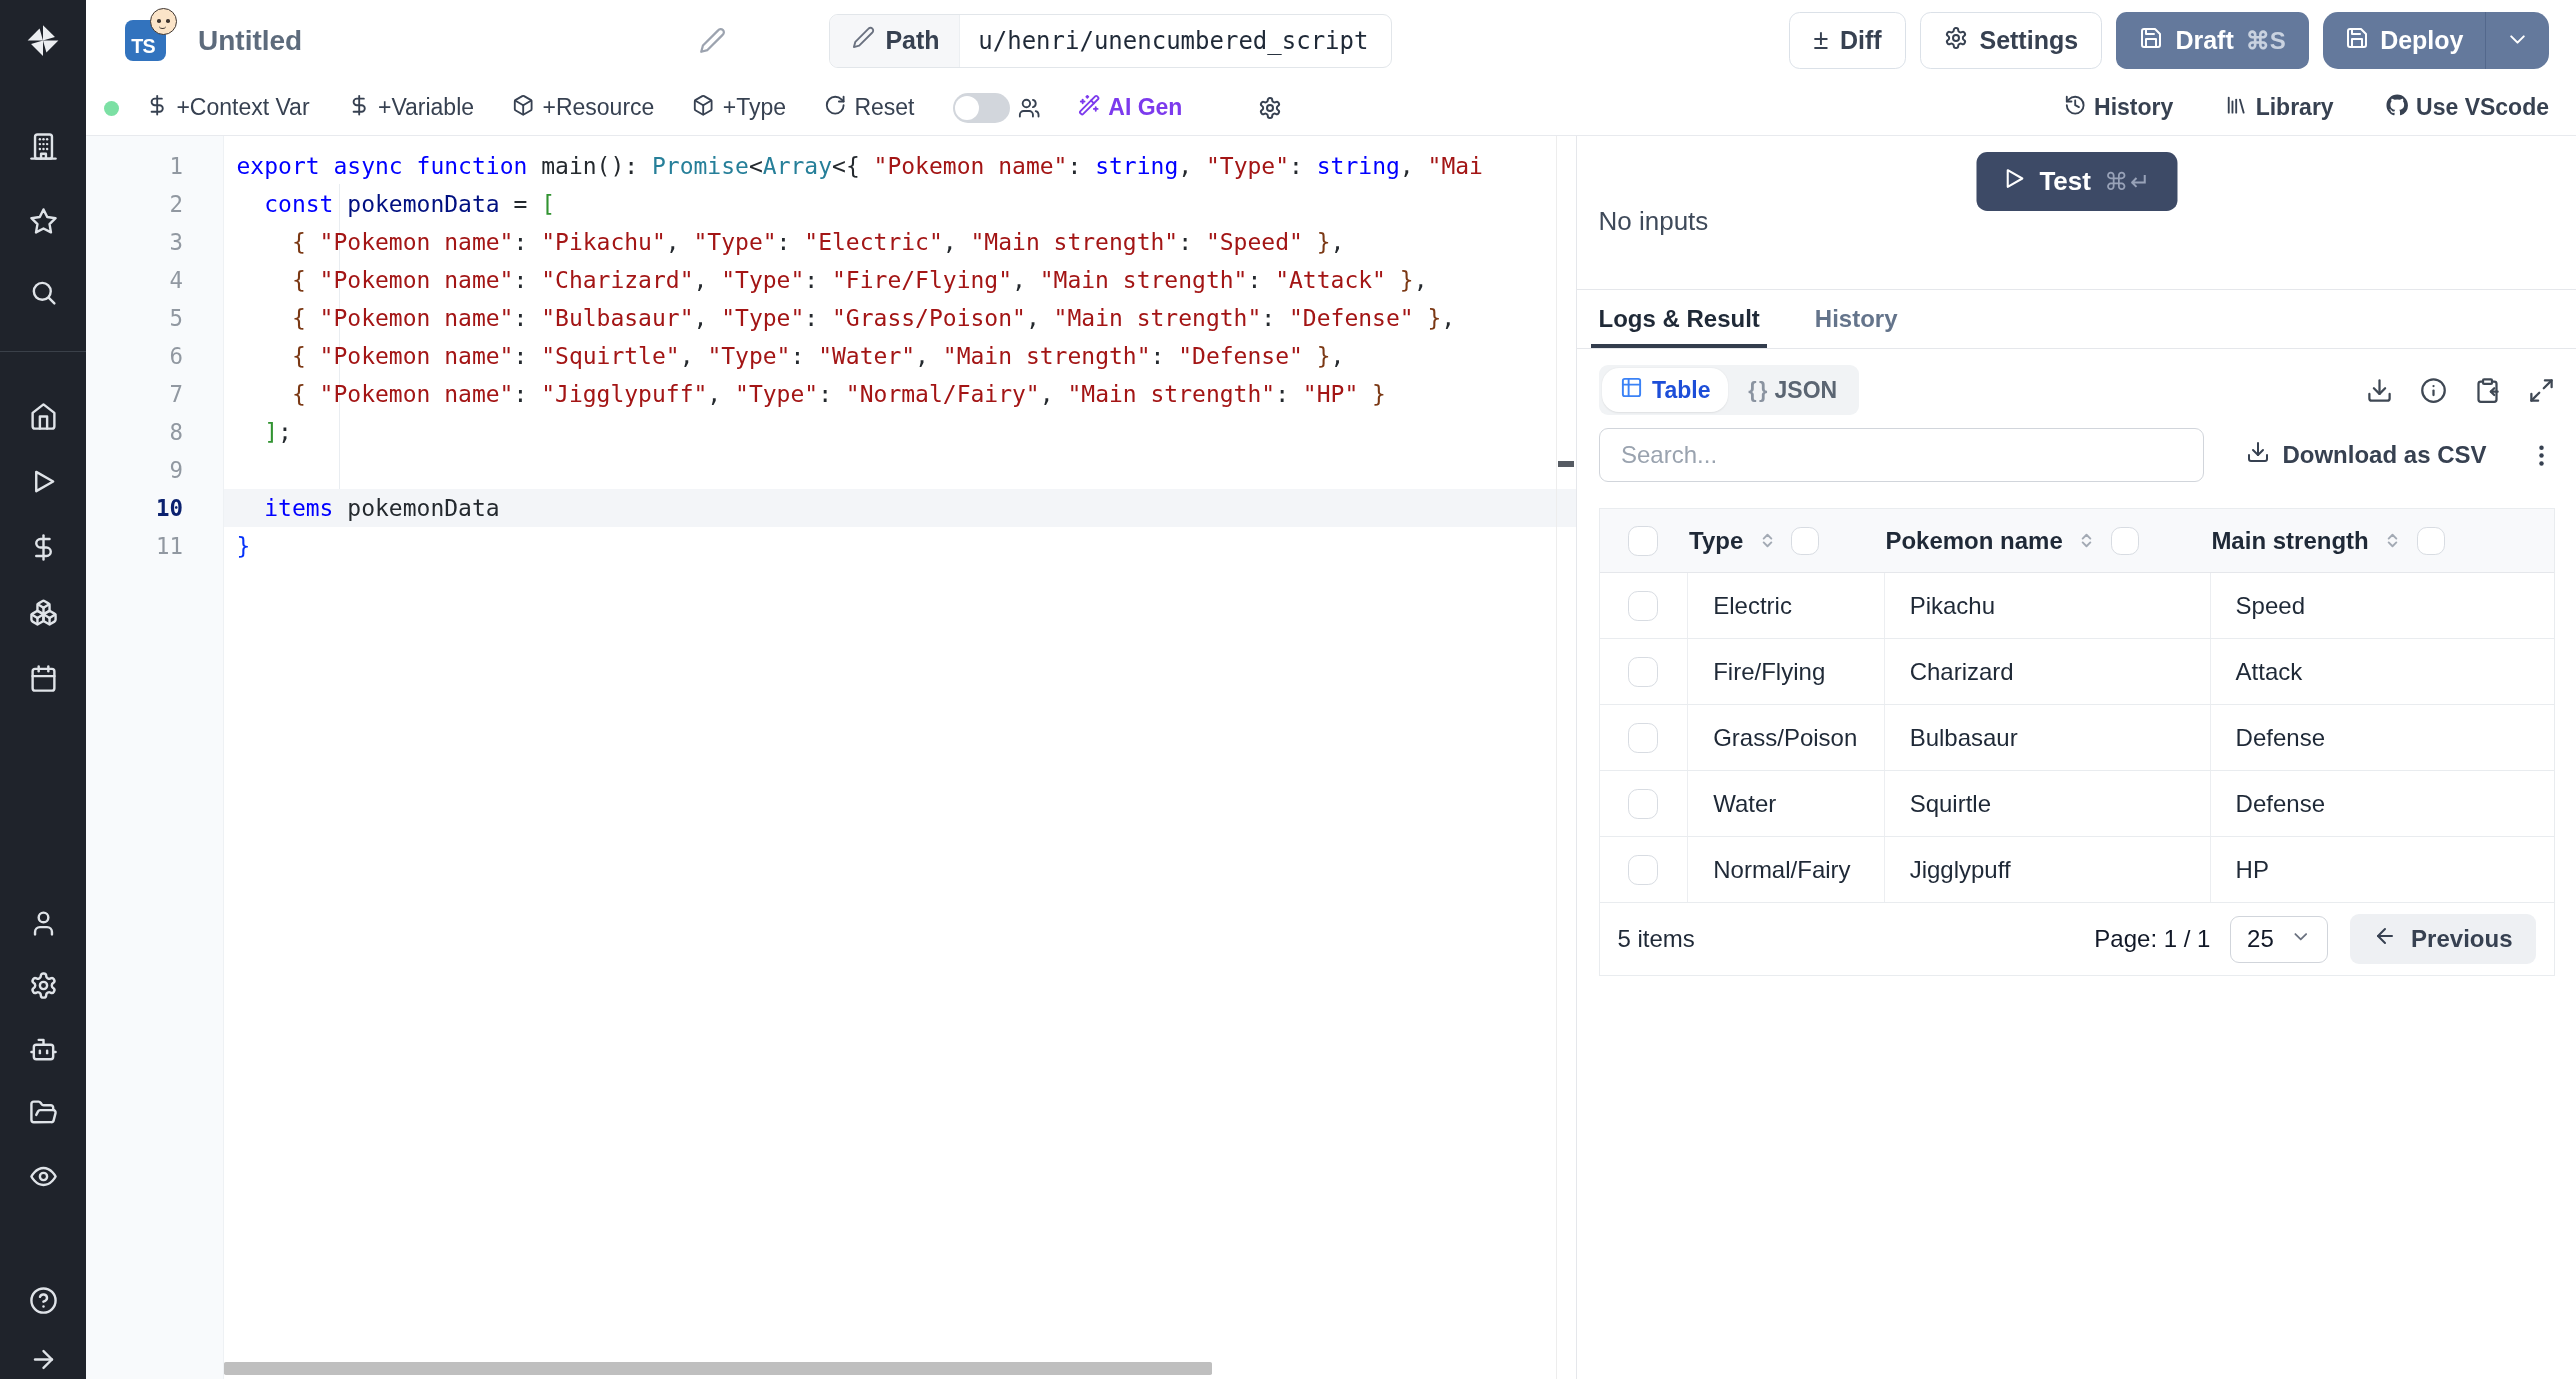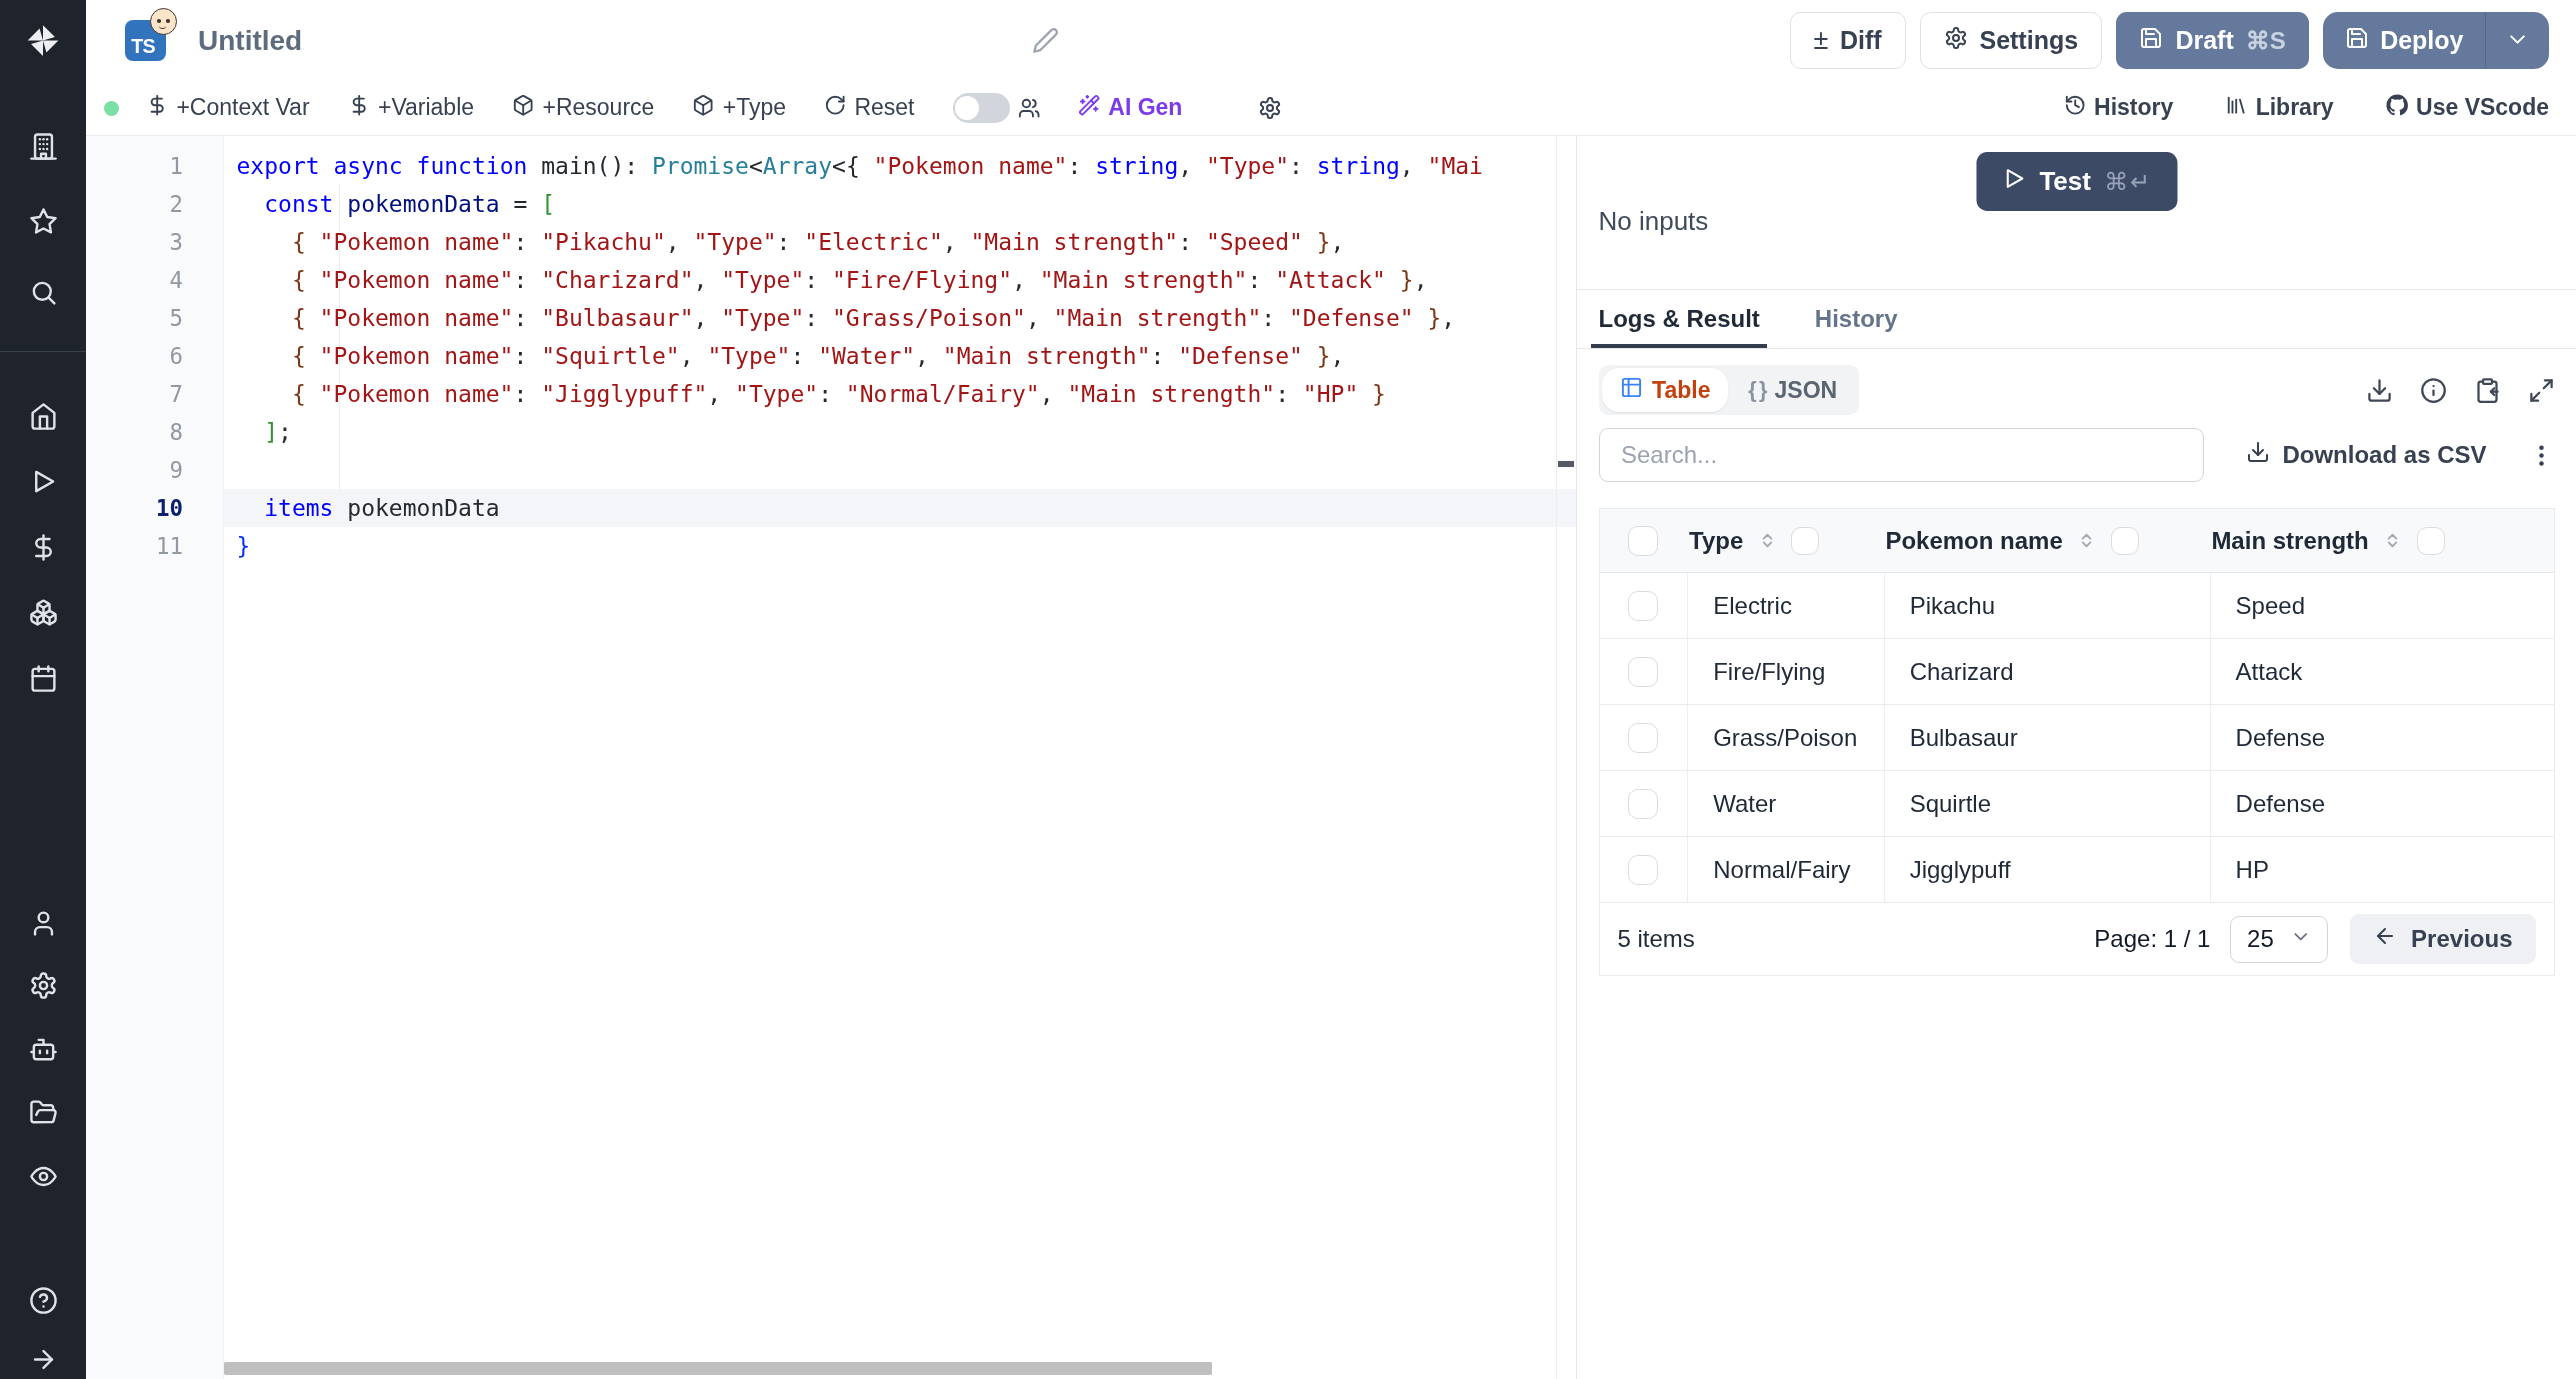--- a/index.html
+++ b/index.html
@@ -81,21 +81,21 @@
   .panel-divider { position:absolute; left:0; right:0; top:153px; height:0.9px; background:#e5e7eb; }
   .tabs { position:absolute; left:0; right:0; top:154px; height:59px; border-bottom:0.9px solid #e5e7eb; display:flex; align-items:center; padding-left:21.5px; gap:55px; }
   .tab { font-size:24px; font-weight:600; color:#64748b; cursor:pointer; position:relative; height:100%; display:flex; align-items:center; }
   .tab.active { color:#1f2937; }
   .tab.active:after { content:""; position:absolute; left:-7.2px; right:-7.2px; bottom:0; height:4.5px; background:#333d4d; }
   .result-area { position:absolute; left:0; right:0; top:213px; bottom:0; }
 
   .view-row { position:absolute; left:21.5px; right:21.5px; top:16px; height:50px; display:flex; align-items:center; }
   .seg { display:flex; align-items:center; background:#f1f3f5; border-radius:9px; padding:3.6px; gap:1.8px; }
   .seg-opt { display:flex; align-items:center; gap:9px; font-size:23px; font-weight:600; padding:7.2px 18px; border-radius:7.2px; cursor:pointer; color:#5b6572; }
-  .seg-opt.active { background:#fff; color:#c2410c; box-shadow:0 0.9px 1.8px rgba(0,0,0,.08);border-radius:17px; }
+  .seg-opt.active { background:#fff; color:#1d4ed8; box-shadow:0 0.9px 1.8px rgba(0,0,0,.08);border-radius:17px; }
   .seg-opt svg { width:23px; height:23px; }
   .seg-opt.active svg { color:#3b82f6; }
   .braces-glyph { font-size:21.5px; font-weight:600; color:#8a93a0; letter-spacing:-1.8px; }
   .res-icons { margin-left:auto; display:flex; align-items:center; gap:27px; color:#3f4854; }
   .res-icons .ric { width:27px; height:27px; cursor:pointer; }
   .res-icons svg { width:27px; height:27px; }
 
   .search-row { position:absolute; left:21.5px; right:21.5px; top:79px; height:54px; display:flex; align-items:center; }
   .search-input { width:605px; height:54px; border:0.9px solid #d1d5db; border-radius:9px; font-size:24px; padding:0 21.5px; color:#1f2937; font-family:inherit; outline:none; }
   .search-input::placeholder { color:#9aa3af; }
@@ -254,20 +254,29 @@
 
 <header class="header">
   <div class="ts-badge">
     <span class="ts-txt">TS</span>
     <span class="baby"></span>
   </div>
   <div class="doc-title">Untitled</div>
   <span class="lone-pencil"><svg viewBox="0 0 24 24" fill="none" stroke="currentColor" stroke-width="2" stroke-linecap="round" stroke-linejoin="round">
         <path d="M17 3a2.85 2.85 0 1 1 4 4L7.5 20.5 2 22l1.5-5.5Z"></path>
       </svg></span>
+  <div class="path-group">
+    <div class="path-label">
+      <span><svg viewBox="0 0 24 24" fill="none" stroke="currentColor" stroke-width="2" stroke-linecap="round" stroke-linejoin="round">
+            <path d="M17 3a2.85 2.85 0 1 1 4 4L7.5 20.5 2 22l1.5-5.5Z"></path>
+          </svg></span>
+      <span>Path</span>
+    </div>
+    <div class="path-value">u/henri/unencumbered_script</div>
+  </div>
   <div class="hdr-right">
     <button class="btn btn-outline">
       <span class="pm-glyph">±</span>
       <span>Diff</span>
     </button>
     <button class="btn btn-outline">
       <span><svg viewBox="0 0 24 24" fill="none" stroke="currentColor" stroke-width="2" stroke-linecap="round" stroke-linejoin="round">
             <path d="M12.22 2h-.44a2 2 0 0 0-2 2v.18a2 2 0 0 1-1 1.73l-.43.25a2 2 0 0 1-2 0l-.15-.08a2 2 0 0 0-2.73.73l-.22.38a2 2 0 0 0 .73 2.73l.15.1a2 2 0 0 1 1 1.72v.51a2 2 0 0 1-1 1.74l-.15.09a2 2 0 0 0-.73 2.73l.22.38a2 2 0 0 0 2.73.73l.15-.08a2 2 0 0 1 2 0l.43.25a2 2 0 0 1 1 1.73V20a2 2 0 0 0 2 2h.44a2 2 0 0 0 2-2v-.18a2 2 0 0 1 1-1.73l.43-.25a2 2 0 0 1 2 0l.15.08a2 2 0 0 0 2.73-.73l.22-.39a2 2 0 0 0-.73-2.73l-.15-.08a2 2 0 0 1-1-1.74v-.5a2 2 0 0 1 1-1.74l.15-.09a2 2 0 0 0 .73-2.73l-.22-.38a2 2 0 0 0-2.73-.73l-.15.08a2 2 0 0 1-2 0l-.43-.25a2 2 0 0 1-1-1.73V4a2 2 0 0 0-2-2z"></path>
             <circle cx="12" cy="12" r="3"></circle>
           </svg></span>

